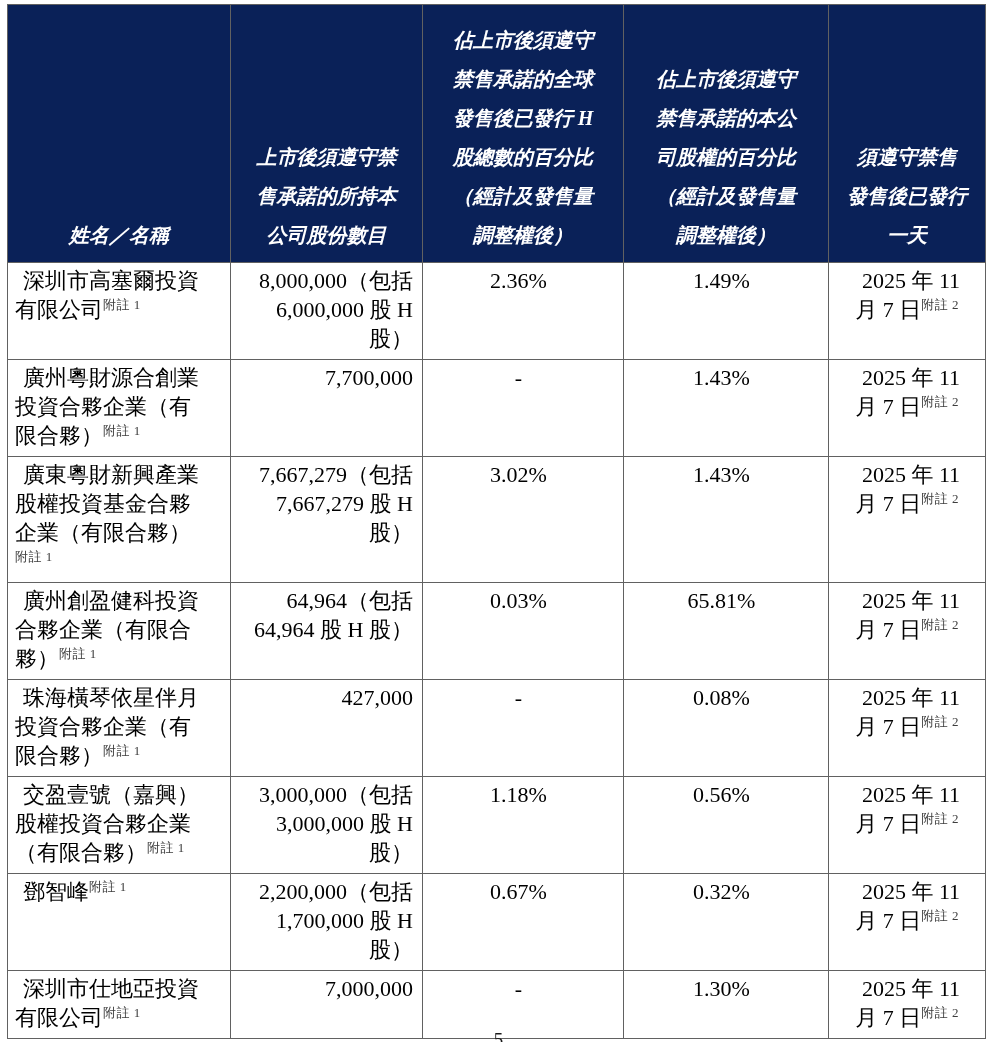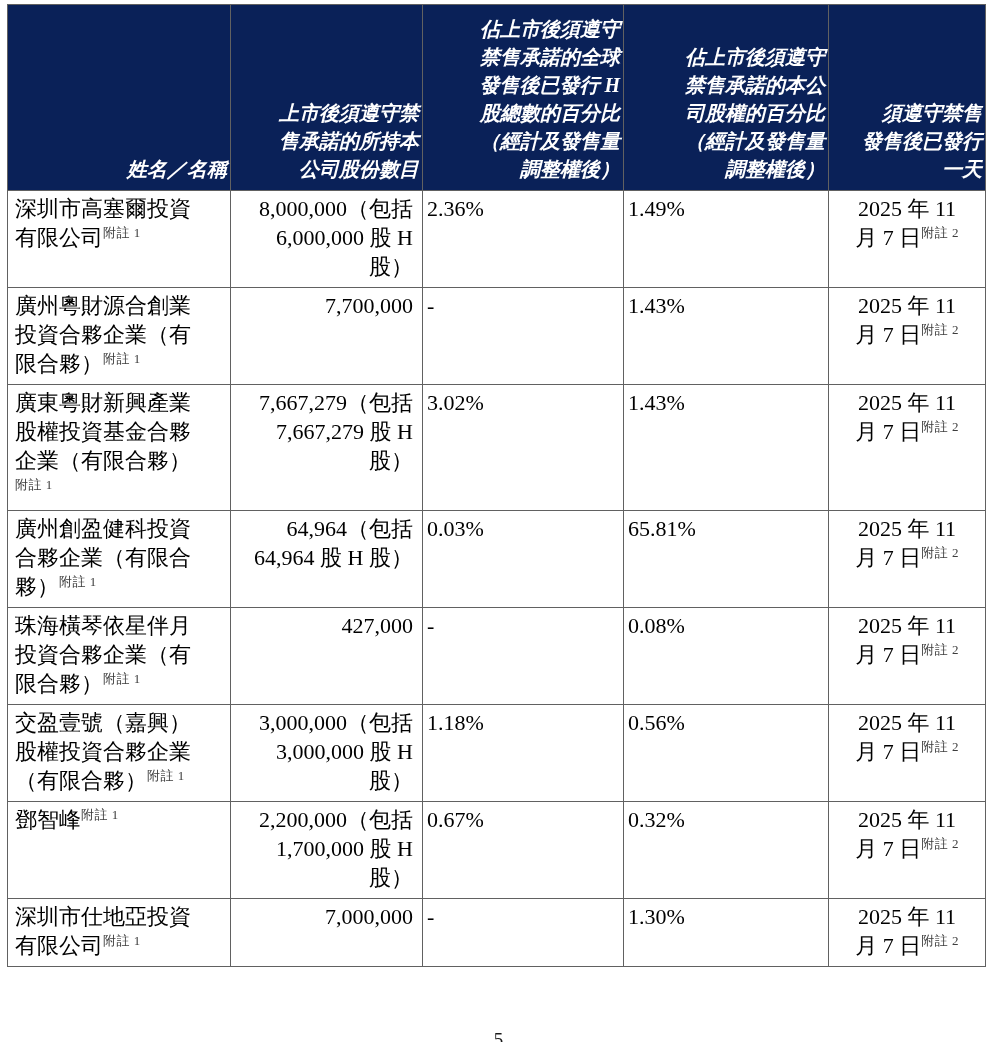--- a/index.html
+++ b/index.html
@@ -23,37 +23,37 @@
   col.c3 { width: 201px; }
   col.c4 { width: 205px; }
   col.c5 { width: 157px; }
   th, td { border: 1.5px solid #616161; }
   thead th {
     background: #0a2158;
     color: #ffffff;
     font-style: italic;
     font-weight: bold;
     font-size: 20px;
-    line-height: 28px;
+    line-height: 39px;
     vertical-align: bottom;
-    text-align: right;
+    text-align: center;
     height: 186px;
-    padding: 0 3px 7px 3px;
+    padding: 16px 3px 7px 3px;
     white-space: pre-line;
   }
   tbody td {
     vertical-align: top;
     font-size: 22px;
     line-height: 29px;
     padding: 3px 4px 6px 4px;
   }
-  .pre { white-space: pre-line; }
+  .pre { white-space: pre-line; margin-left: 8px; }
   td.name  { text-align: left;  padding-left: 7px; }
   td.shares{ text-align: right; padding-right: 9px; white-space: pre-line; }
-  td.pct   { text-align: left; padding-right: 13px; }
+  td.pct   { text-align: center; padding-right: 13px; }
   td.date  { text-align: center; }
   sup.note {
     font-size: 13px;
     line-height: 0;
     vertical-align: super;
     color: #3d3d3d;
     font-style: normal;
     letter-spacing: 0.5px;
     font-family: Liberation Serif, serif;
   }

